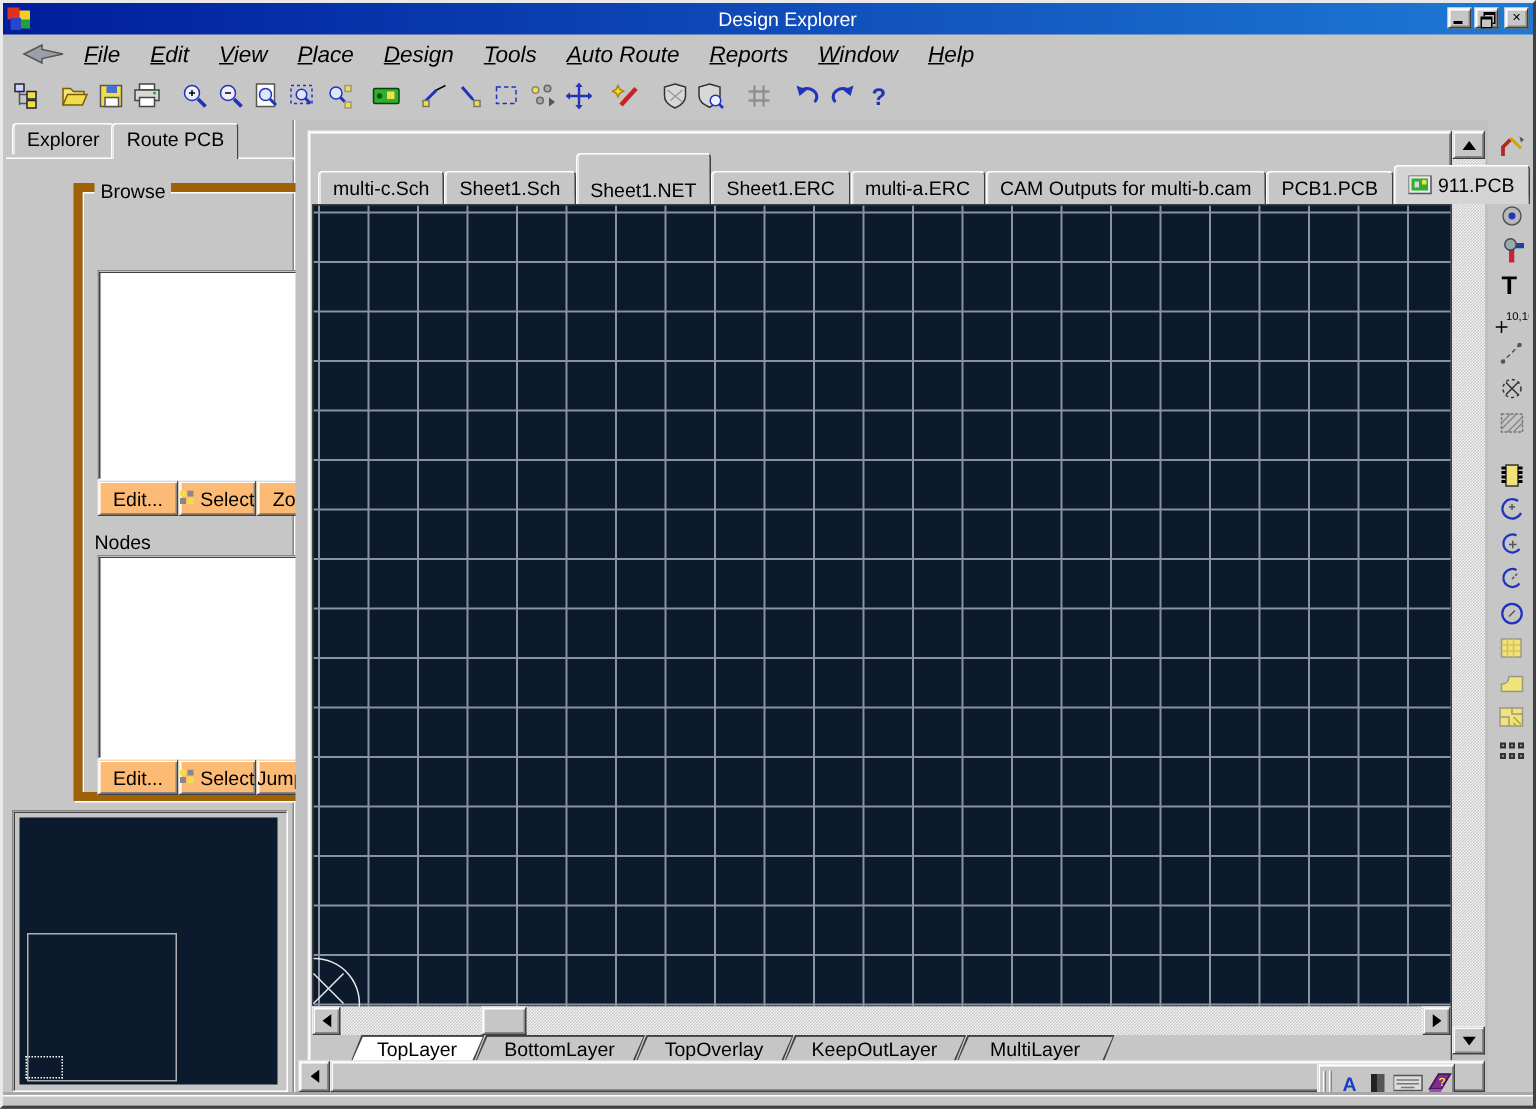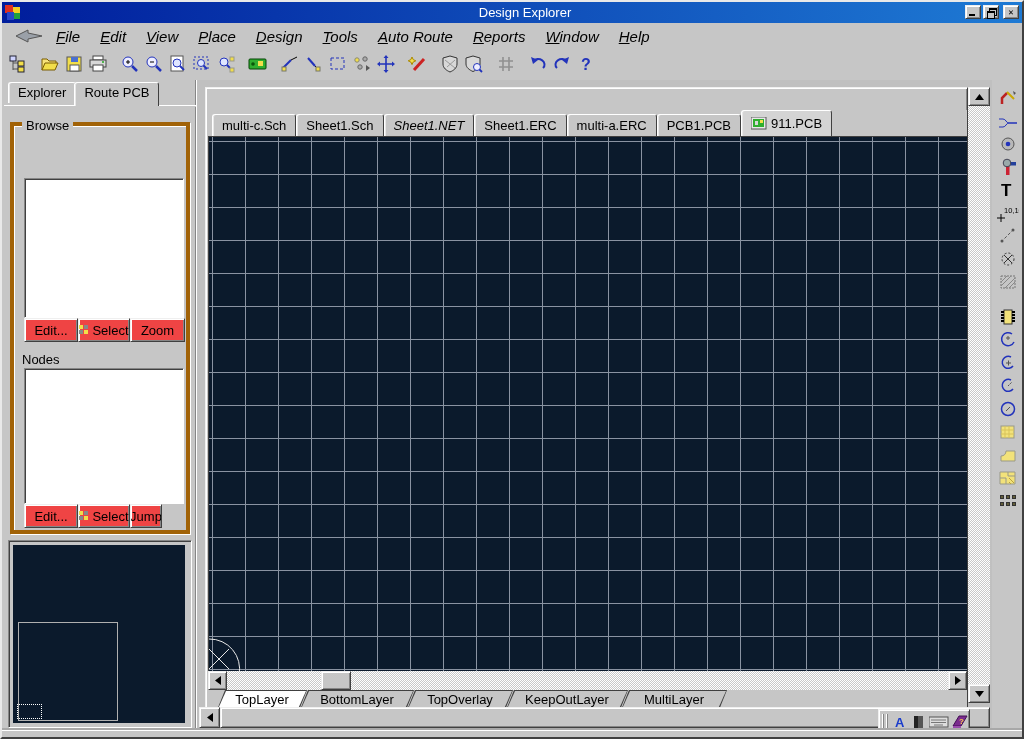--- a/index.html
+++ b/index.html
@@ -41,28 +41,28 @@
   
   .tab{background:#c6c6c6;border:1px solid #404040;border-bottom:none;
        border-top:1px solid #fff;border-left:1px solid #fff;border-radius:3px 3px 0 0;
        box-shadow:inset 1px 0 0 #e8e8e8;padding:2px 9px;font-size:13px;white-space:nowrap;}
   
   .ltab-outer{height:100%;clip-path:polygon(8px 0,100% 0,calc(100% - 8px) 100%,0 100%);
        background:#404040;position:relative;margin-left:-7px;}
   .ltab-inner{position:absolute;inset:1px;clip-path:polygon(8px 0,100% 0,calc(100% - 8px) 100%,0 100%);
        background:#c6c6c6;display:flex;align-items:flex-start;justify-content:center;
        font-size:13px;line-height:17px;overflow:hidden;}
-  .btn{background:#ef4444;border:1px solid;border-color:#efefef #404040 #404040 #efefef;
+  .btn{background:#fdba74;border:1px solid;border-color:#efefef #404040 #404040 #efefef;
        box-shadow:inset 1px 1px 0 #fff,inset -1px -1px 0 #868686;
        font-size:13px;display:flex;align-items:center;justify-content:center;overflow:hidden;white-space:nowrap;}
   .pcb{background-color:var(--pcb);
        background-image:linear-gradient(to right,var(--grid) 1px,transparent 1px),
                         linear-gradient(to bottom,var(--grid) 1px,transparent 1px);
        background-size:33px 33px;background-position:36px 37px;}
-  .groupbox{border:4px solid #a16207;box-shadow:inset 1px 1px 0 #fff, 1px 1px 0 #fff;}
+  .groupbox{border:6px solid #a16207;box-shadow:inset 1px 1px 0 #fff, 1px 1px 0 #fff;margin-left:39px;}
   .grouplabel{position:absolute;top:-8px;left:8px;background:#c6c6c6;padding:0 4px;font-size:13px;}
   .scroll-arrow{display:flex;align-items:center;justify-content:center;color:#000;font-size:9px;}
 </style>
 </head>
 <body>
 
 <div id="app">
 
   <div class="abs titlebar" style="left:0;top:0;width:1020px;height:21px;padding-left:2px;">
     <span class="abs" style="left:2px;top:1px;">
@@ -329,28 +329,31 @@
     <div class="abs raised" style="left:8px;top:7px;width:763px;height:625px;">
 
 
       <div class="abs" id="doc-tabs" style="left:2px;top:22px;width:759px;height:26px;background:#c6c6c6;display:flex;align-items:flex-end;padding-left:4px;">
           <div class="tab" style="height: 22px; display: flex; align-items: center;">
             <span>multi-c.Sch</span>
           </div>
           <div class="tab" style="height: 22px; display: flex; align-items: center;">
             <span>Sheet1.Sch</span>
           </div>
-          <div class="tab" style="height: 22px; display: flex; align-items: center; font-style: italic;">
+          <div class="tab" style="height: 34px; display: flex; align-items: flex-end;">
             <span>Sheet1.NET</span>
           </div>
           <div class="tab" style="height: 22px; display: flex; align-items: center;">
             <span>Sheet1.ERC</span>
           </div>
           <div class="tab" style="height: 22px; display: flex; align-items: center;">
             <span>multi-a.ERC</span>
+          </div>
+          <div class="tab" style="height: 22px; display: flex; align-items: center;">
+            <span>CAM Outputs for multi-b.cam</span>
           </div>
           <div class="tab" style="height: 22px; display: flex; align-items: center;">
             <span>PCB1.PCB</span>
           </div>
           <div class="tab" style="height: 26px; display: flex; align-items: center; background: rgb(212, 212, 212); position: relative; z-index: 2;">
             <span style="display: flex; margin-right: 4px;">
               <svg width="16" height="13">
                 <rect x="0" y="0" width="15" height="12" fill="#e8e8e8" stroke="#555"></rect>
                 <rect x="2" y="2" width="11" height="8" fill="#2fae2f"></rect>
                 <rect x="4" y="4" width="3" height="4" fill="#d8d8d8"></rect>
@@ -375,21 +378,21 @@
             </svg>
         </div>
         <div class="abs raised" style="left:113px;top:0;width:30px;height:19px;"></div>
         <div class="abs raised scroll-arrow" style="right:0;top:0;width:19px;height:19px;">
           <svg width="6" height="9" viewBox="0 0 6 9">
               <path d="M0 0 V9 L6 4.5 Z" fill="#000"></path>
             </svg>
         </div>
       </div>
 
-      <div class="abs" id="layer-tabs" style="left:2px;top:602px;width:759px;height:20px;background:#c6c6c6;display:flex;padding-left:16px;overflow:hidden;">
+      <div class="abs" id="layer-tabs" style="left:2px;top:602px;width:759px;height:20px;background:#c6c6c6;display:flex;padding-left:32px;overflow:hidden;">
           <div class="ltab-outer" style="width: 90px;">
             <div class="ltab-inner" style="background: rgb(255, 255, 255);">
               <span>TopLayer</span>
             </div>
           </div>
           <div class="ltab-outer" style="width: 114px;">
             <div class="ltab-inner">
               <span>BottomLayer</span>
             </div>
           </div>

